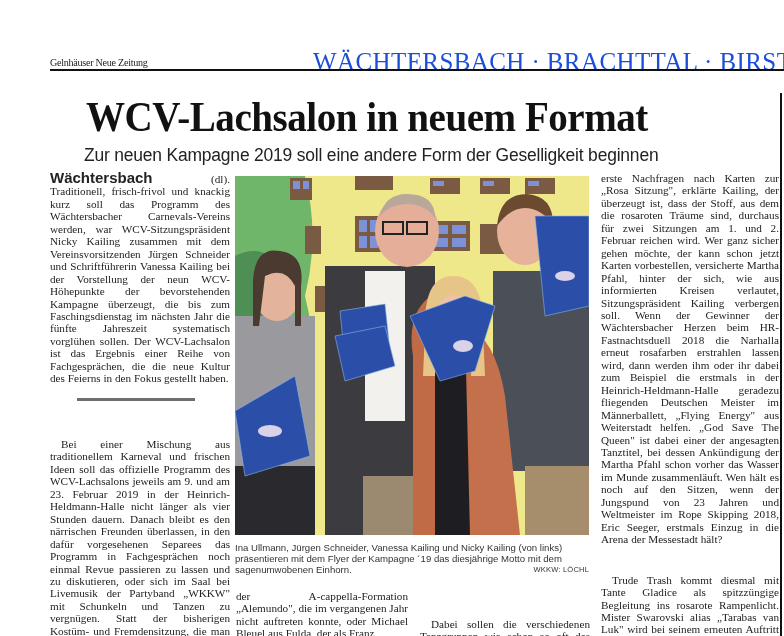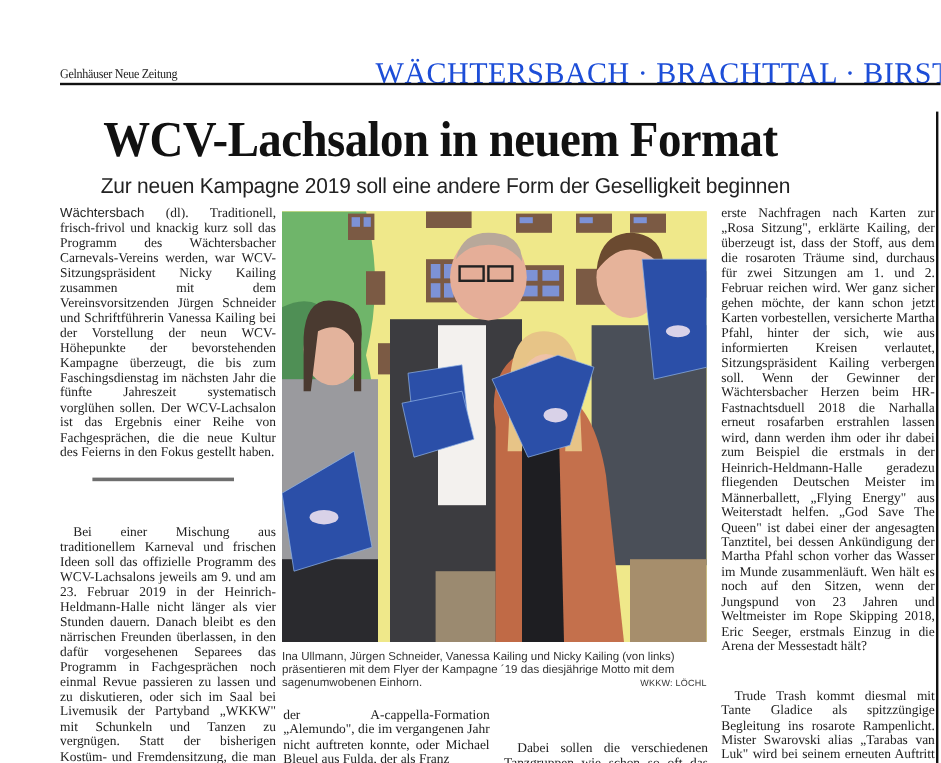--- a/index.html
+++ b/index.html
@@ -42,21 +42,21 @@
       transform: scaleX(0.97); transform-origin: left;
     }
     .col {
       position: absolute;
       font-family: "Liberation Serif", serif;
       font-size: 11.2px; line-height: 12.45px; color: #222;
       text-align: justify; hyphens: manual;
     }
     .col p { margin: 0; }
     .col p.indent { text-indent: 11px; margin-top: 28px; }
-    .col .dateline { font-family: "Liberation Sans", sans-serif; font-weight: normal; font-size: 11px; }
+    .col .dateline { font-family: "Liberation Sans", sans-serif; font-weight: bold; font-size: 15px; }
     .col1 { left: 50px; top: 172px; width: 180px; }
     .col-sep {
       position: absolute; left: 77px; top: 398px; width: 118px; height: 3px; background: #6e6e6e;
     }
     .col1b { left: 50px; top: 410px; width: 180px; }
     .col2 { left: 236px; top: 590px; width: 172px; }
     .col3 { left: 420px; top: 590px; width: 170px; }
     .col4 { left: 601px; top: 172px; width: 178px; }
 
     .photo {

